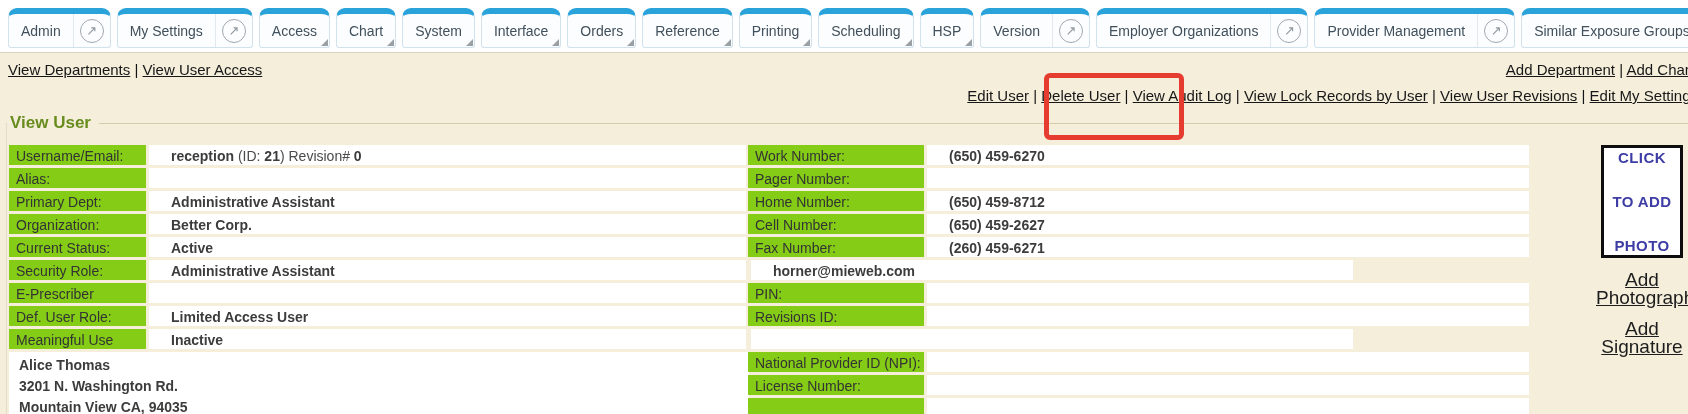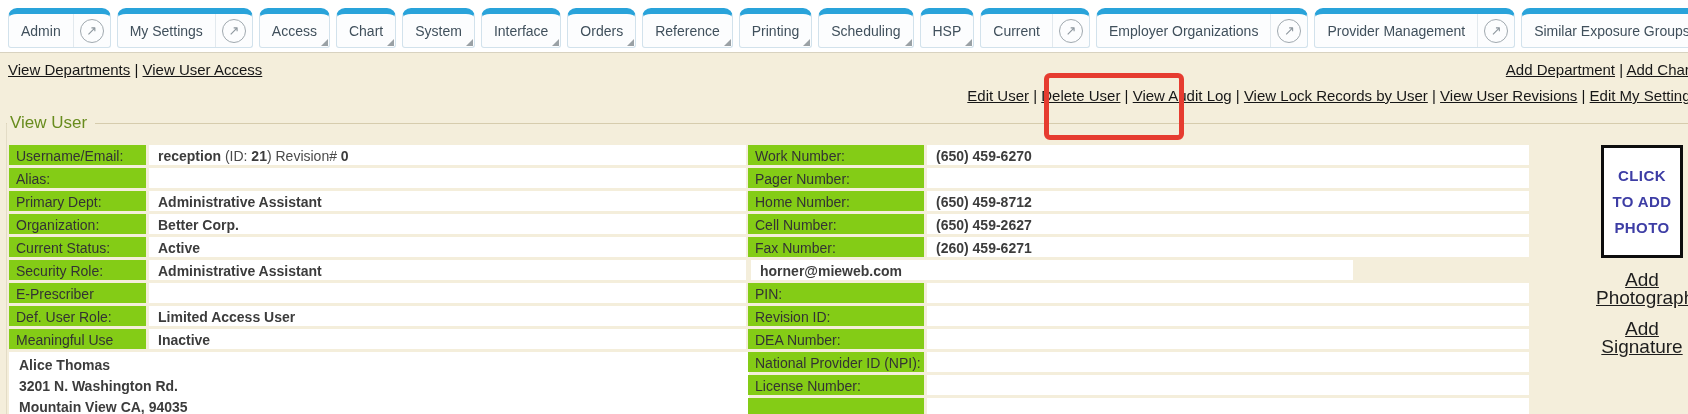--- a/index.html
+++ b/index.html
@@ -21,40 +21,40 @@
   
   .content{position:absolute;top:52px;left:0;width:1688px;height:362px;background:#f4eedb;
            border-top:1px solid #d8d2c0;box-sizing:border-box;overflow:hidden;}
   .linkrow{font-size:15px;color:#141414;}
   .linkrow a{color:#171717;text-decoration:underline;cursor:pointer;margin-top:20px;}
   .row1{display:flex;justify-content:space-between;padding:8px 0 0 8px;height:22px;}
   .row1 .rt{margin-right:-6px;white-space:nowrap;}
   .row2{text-align:right;white-space:nowrap;margin-right:-10px;height:22px;padding-top:4px;}
   fieldset.viewuser{margin:4px 0 0 6px;padding:0 0 0 0;border:none;border-top:1px solid #d6ccad;
            border-left:1px solid #e3dcc6;height:300px;position:relative;}
-  fieldset.viewuser legend{font-size:17px;font-weight:normal;color:#688c1e;padding:0 8px 0 3px;}
+  fieldset.viewuser legend{font-size:17px;font-weight:bold;color:#688c1e;padding:0 8px 0 3px;}
   .grid{position:relative;margin-top:12px;height:280px;}
   .fieldrow{display:flex;height:20px;margin-bottom:3px;font-size:14px;}
   .flabel{background:#84cc16;color:#333;padding:3px 0 0 7px;box-sizing:border-box;white-space:nowrap;overflow:hidden;}
-  .fvalue{background:#fff;margin-left:3px;font-weight:bold;color:#3c3c3c;padding:3px 0 0 9px;
+  .fvalue{background:#fff;margin-left:3px;font-weight:bold;color:#3c3c3c;padding:3px 0 0 22px;
           box-sizing:border-box;white-space:nowrap;overflow:hidden;}
   .fvalue .nb{font-weight:normal;color:#4a4a4a;}
   .col-left{position:absolute;left:2px;top:0;width:740px;}
   .col-left .flabel{width:137px;}
   .col-left .fvalue{width:597px;}
   .col-right{position:absolute;left:741px;top:0;width:849px;}
   .col-right .flabel{width:176px;}
   .col-right .fvalue{width:602px;}
   .address{background:#fff;width:740px;padding:3px 0 4px 10px;box-sizing:border-box;
            font-weight:bold;font-size:14px;line-height:21px;color:#3c3c3c;height:70px;}
   
   .photo-col{position:absolute;left:1596px;top:92px;width:92px;text-align:center;}
   .photo-box{width:82px;height:113px;margin:0 auto;background:#fff;border:3px solid #0d0d0d;
              box-sizing:border-box;display:flex;flex-direction:column;align-items:center;
-             justify-content:center;gap:9px;cursor:pointer;}
+             justify-content:center;gap:27px;cursor:pointer;}
   .photo-box span{color:#3d3da5;font-weight:bold;font-size:15px;letter-spacing:.4px;}
   .photo-link{display:block;margin-top:13px;color:#1d1d1d;text-decoration:underline;
               line-height:18px;font-size:19px;cursor:pointer;}
   
   .red-box{position:absolute;left:1044px;top:73px;width:130px;height:57px;
            border:5px solid #e63c30;border-radius:6px;z-index:9;pointer-events:none;}
 </style>
 </head>
 <body>
 
@@ -92,21 +92,21 @@
     <div class="tab menu">
       <span class="tab-label">Printing</span>
     </div>
     <div class="tab menu">
       <span class="tab-label">Scheduling</span>
     </div>
     <div class="tab menu">
       <span class="tab-label">HSP</span>
     </div>
     <div class="tab">
-      <span class="tab-label">Current</span>
+      <span class="tab-label">Version</span>
       <span class="tab-ext">
         <span class="ext-circle">↗</span>
       </span>
     </div>
     <div class="tab">
       <span class="tab-label">Employer Organizations</span>
       <span class="tab-ext">
         <span class="ext-circle">↗</span>
       </span>
     </div>
@@ -196,25 +196,24 @@
             <span class="fvalue">(260) 459-6271</span>
           </div>
           <div class="fieldrow">
             <span class="fvalue">horner@mieweb.com</span>
           </div>
           <div class="fieldrow">
             <span class="flabel">PIN:</span>
             <span class="fvalue"></span>
           </div>
           <div class="fieldrow">
-            <span class="flabel">Revision ID:</span>
-            <span class="fvalue"></span>
-          </div>
-          <div class="fieldrow">
-            <span class="flabel">DEA Number:</span>
+            <span class="flabel">Revisions ID:</span>
+            <span class="fvalue"></span>
+          </div>
+          <div class="fieldrow">
             <span class="fvalue"></span>
           </div>
           <div class="fieldrow">
             <span class="flabel">National Provider ID (NPI):</span>
             <span class="fvalue"></span>
           </div>
           <div class="fieldrow">
             <span class="flabel">License Number:</span>
             <span class="fvalue"></span>
           </div>

